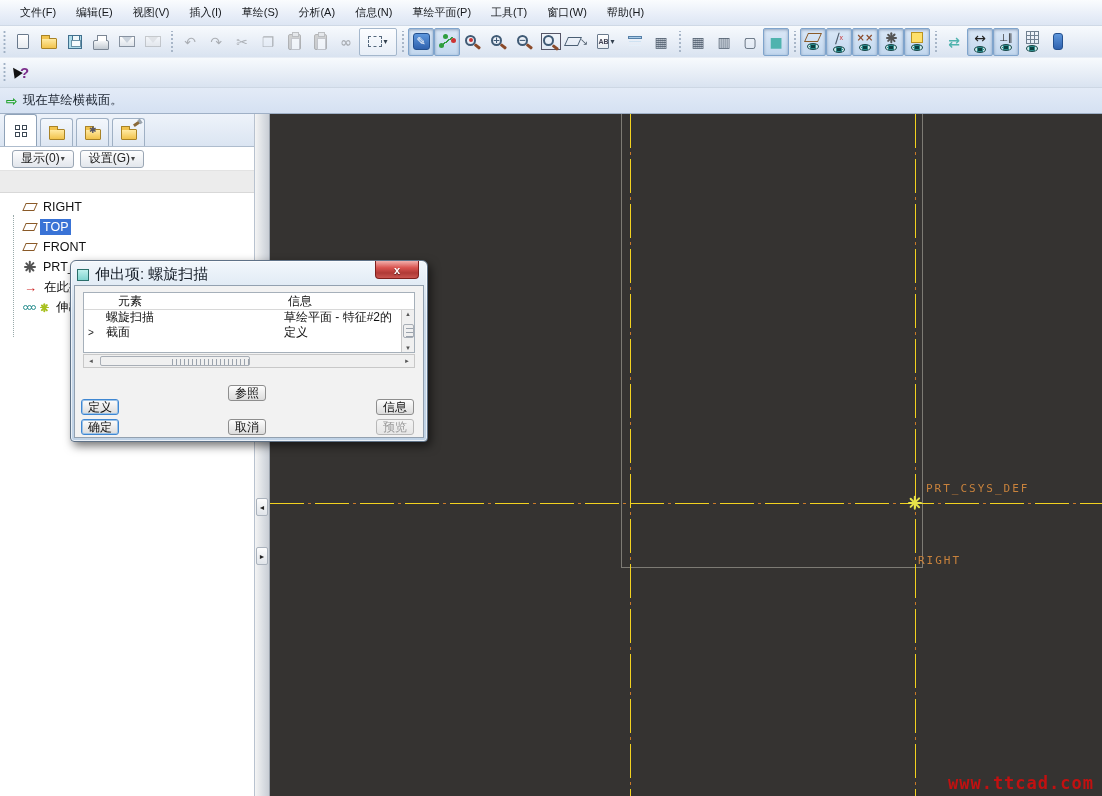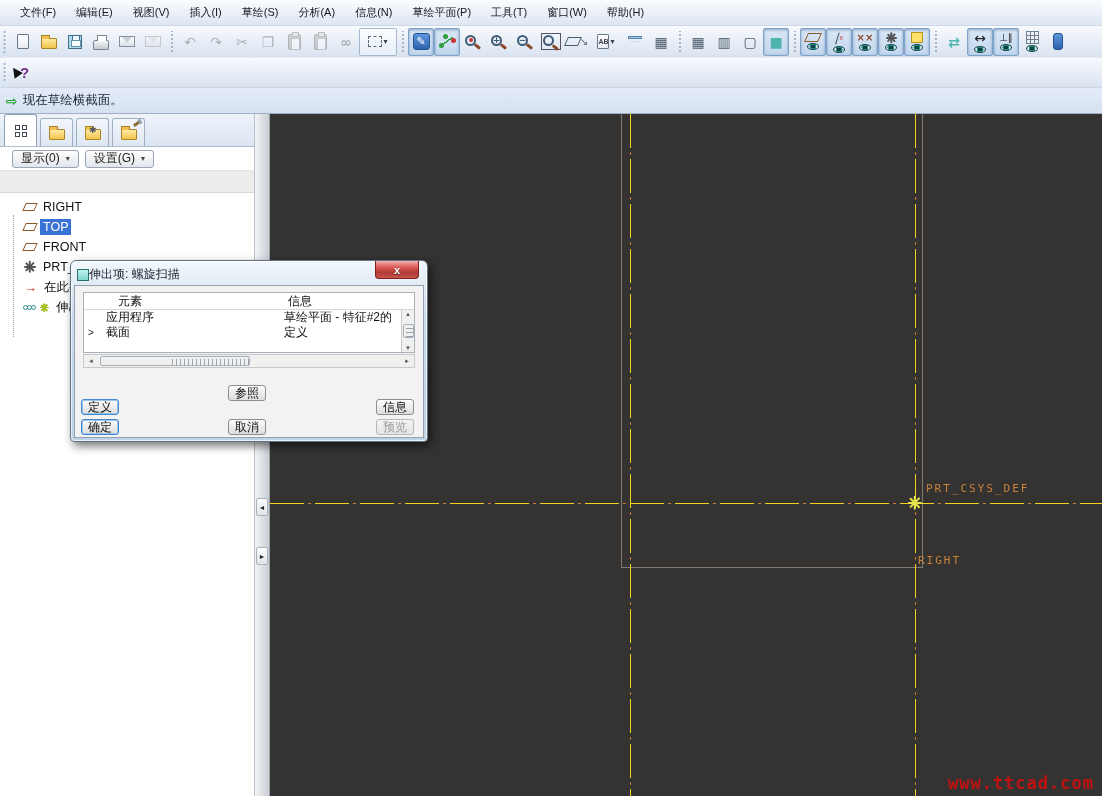--- a/index.html
+++ b/index.html
@@ -78,21 +78,21 @@
   .tabs{position:relative;height:33px;background:linear-gradient(#eef3fa,#dbe5f2);border-bottom:1px solid #aebccd;display:flex;align-items:flex-end;padding-left:4px;gap:3px}
   .tab{width:33px;height:28px;display:flex;align-items:center;justify-content:center;border:1px solid #9fb0c4;border-bottom:none;border-radius:3px 3px 0 0;background:linear-gradient(#f3f7fc,#dde6f2)}
   .tab.active{height:32px;background:#fff;border-color:#8fa2b8}
   .sq3{display:grid;grid-template-columns:5px 5px;grid-auto-rows:5px;gap:2px}
   .sq3 i{border:1.5px solid #3c4754;background:#fff}
   .ov{position:absolute;font-size:9px;font-weight:bold;color:#556}
   .tab{position:relative}
   .hammer{position:absolute;right:3px;top:3px;width:8px;height:2.5px;background:#8a6a3a;transform:rotate(-35deg)}
   .hammer:after{content:"";position:absolute;right:-1px;top:-1.5px;width:3px;height:5px;background:#9aa4ae}
   .ddrow{height:24px;display:flex;align-items:center;gap:6px;padding-left:12px;background:#fff;border-bottom:1px solid #e3e3e3}
-  .ddbtn{height:18px;padding:0 8px;display:flex;align-items:center;gap:5px;font-size:12px;color:#222;
+  .ddbtn{height:18px;padding:0 8px;display:flex;align-items:center;font-size:12px;color:#222;
     background:linear-gradient(#fefefe,#e2e6ec);border:1px solid #9aa6b4;border-radius:3px}
   .ddbtn .caret{font-size:8px;color:#444}
   .graystrip{height:22px;background:#ececec;border-bottom:1px solid #d8d8d8}
   .tree{position:relative;padding:4px 0 0 6px}
   .tree-item{display:flex;align-items:center;height:20px;gap:4px;white-space:nowrap}
   .tree-item .lbl{font-size:12.5px;padding:1px 3px}
   .tree-item.sel .lbl{background:#3973d6;color:#fff}
   .indent{width:14px;flex:0 0 auto}
   .t-connect{position:absolute;left:13px;top:22px;bottom:auto;height:122px;border-left:1px dotted #9aa}
   .t-part{width:13px;height:12px;background:linear-gradient(#cdf2ef,#7fd4cf);border:1px solid #2a6e6a}
@@ -116,21 +116,21 @@
     background:repeating-linear-gradient(180deg,#f2d21f 0 34px,rgba(0,0,0,0) 34px 38px,#c97a28 38px 41px,rgba(0,0,0,0) 41px 45px)}
   .cl-h{position:absolute;left:0;right:0;height:1px;
     background:repeating-linear-gradient(90deg,#f2d21f 0 34px,rgba(0,0,0,0) 34px 38px,#c97a28 38px 41px,rgba(0,0,0,0) 41px 45px)}
   .cad-label{position:absolute;font-family:"DejaVu Sans Mono","Liberation Mono",monospace;font-size:11px;letter-spacing:2px;color:#c8823c}
   .watermark{position:absolute;right:8px;bottom:3px;font-family:"DejaVu Sans Mono","Liberation Mono",monospace;font-weight:bold;font-size:17px;color:#c11111;letter-spacing:1px}
 
   
   .dialog{position:absolute;left:70px;top:260px;width:358px;height:182px;z-index:50;border-radius:6px 6px 4px 4px;
     background:linear-gradient(#f2f7fc,#cddcec 30%,#bfd2e6);border:1px solid #5f7287;
     box-shadow:3px 4px 10px rgba(0,0,0,.55),inset 0 0 0 1px rgba(255,255,255,.65);padding:3px}
-  .d-title{height:21px;display:flex;align-items:center;padding:0 3px;font-size:12px;color:#1a222c}
+  .d-title{height:21px;display:flex;align-items:center;gap:6px;padding:0 3px;font-size:15px;color:#1a222c}
   .d-cube{width:12px;height:12px;background:linear-gradient(#bdf0ec,#7fd4cf);border:1px solid #2a6e6a}
   .d-close{position:absolute;top:0;right:8px;width:44px;height:18px;display:flex;align-items:center;justify-content:center;
     background:linear-gradient(#f2b0ac,#d9534f 40%,#b03a36 70%,#c95550);border:1px solid #7e1f1c;border-top:none;border-radius:0 0 4px 4px;
     color:#fff;font-weight:bold;font-size:11px;text-shadow:0 1px 1px rgba(0,0,0,.5)}
   .d-body{position:absolute;left:3px;right:3px;top:24px;bottom:3px;background:#f2f2f2;border:1px solid #93a1b0;padding:6px 8px}
   .d-list{position:relative;background:#fff;border:1px solid #a6b0ba;height:61px}
   .d-head{display:flex;height:17px;align-items:center;border-bottom:1px solid #d8d8d8;font-size:12px}
   .d-head .c1{width:200px;padding-left:34px}.d-head .c2{padding-left:4px}
   .d-row{display:flex;height:15px;align-items:center;font-size:12px}
   .d-row .mk{width:14px;text-align:center;font-size:10px;color:#222}
@@ -466,21 +466,21 @@
         <span>x</span>
       </div>
     <div class="d-body">
       <div class="d-list">
         <div class="d-head">
           <span class="c1">元素</span>
           <span class="c2">信息</span>
         </div>
         <div class="d-row">
           <span class="mk"></span>
-          <span class="c1">应用程序</span>
+          <span class="c1">螺旋扫描</span>
           <span class="c2">草绘平面 - 特征#2的</span>
         </div>
         <div class="d-row">
           <span class="mk">&gt;</span>
           <span class="c1">截面</span>
           <span class="c2">定义</span>
         </div>
         <div class="vscroll">
           <span>▲</span>
           <span class="vthumb"></span>

